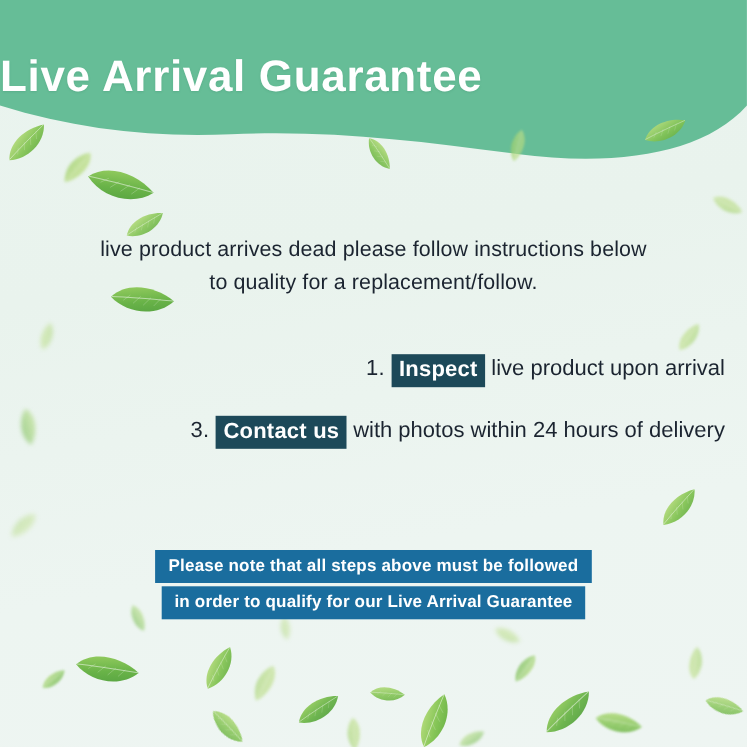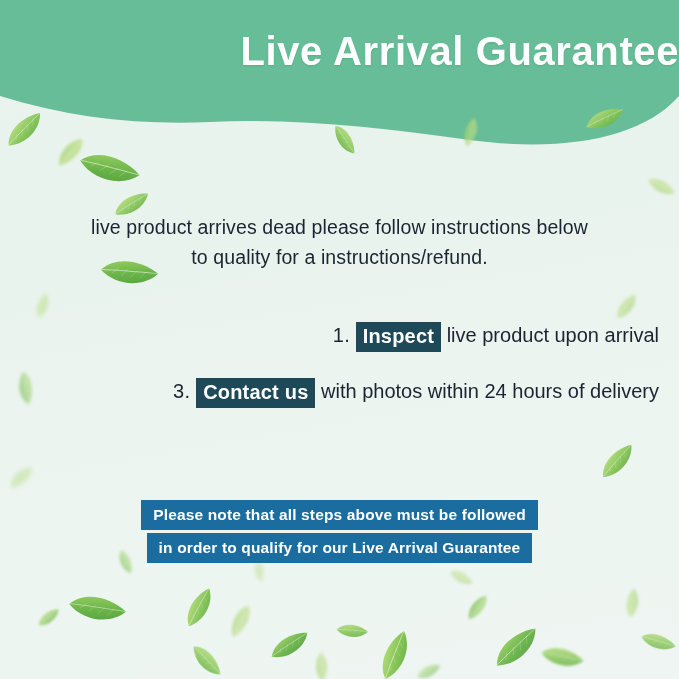--- a/index.html
+++ b/index.html
@@ -9,22 +9,22 @@
     background:#eaf3ee;
   }
   #stage{
     position:relative;width:679px;height:679px;overflow:hidden;
     background:linear-gradient(170deg,#eaf4ef 0%,#e9f3ed 35%,#edf5f1 70%,#eef5f2 100%);
   }
 
   
   .banner-svg{position:absolute;top:0;left:0;width:679px;height:200px;}
   .banner-title{
-    position:absolute;left:0;top:25px;width:679px;
-    text-align:right;
+    position:absolute;left:0;top:44px;width:679px;
+    text-align:left;
     color:#ffffff;
     font-size:40px;
     font-weight:bold;
     letter-spacing:0.6px;
     line-height:52px;
     text-shadow:0 1px 2px rgba(40,110,85,0.18);
     white-space:nowrap;
   }
 
   
@@ -547,21 +547,21 @@
           <path d="M3,31 C34,22 70,14 97,8" stroke="rgba(255,255,255,0.5)" stroke-width="1.6" fill="none"></path>
           <path d="M22,31 L30,20 M38,31 L46,17 M54,29 L62,14 M70,25 L77,11" stroke="rgba(255,255,255,0.3)" stroke-width="1" fill="none"></path>
         </svg>
       </div>
     </div>
 
   <div class="content">
 
     <div class="intro">
       <div>live product arrives dead please follow instructions below</div>
-      <div>to quality for a instructions/refund.</div>
+      <div>to quality for a replacement/follow.</div>
     </div>
 
     <div class="steps">
 
       <div class="step">
         <span class="num">1.</span>
         <span class="hl">Inspect</span>
         <span>live product upon arrival</span>
       </div>
 

